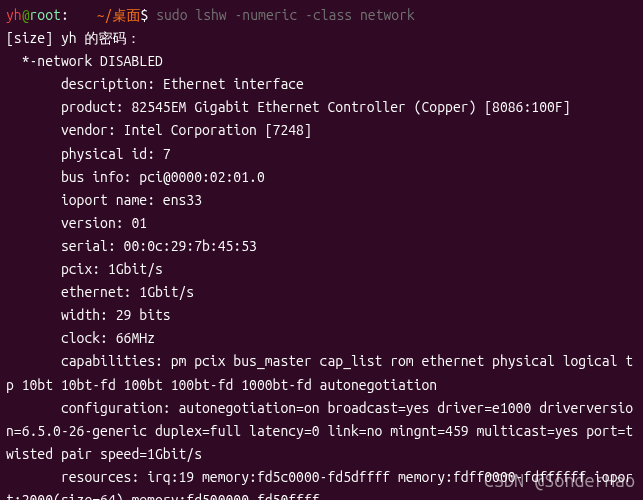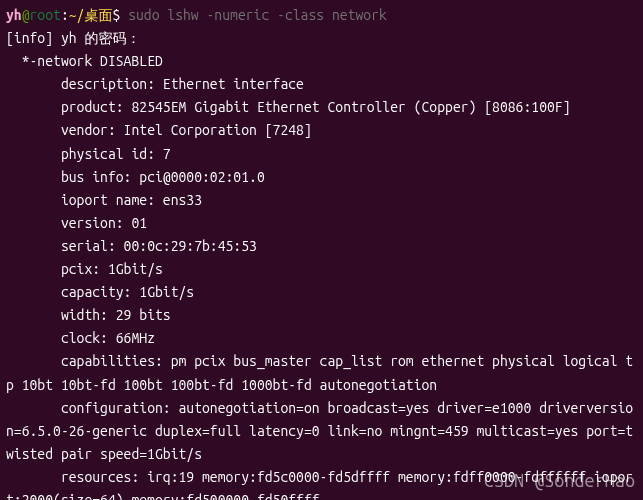--- a/index.html
+++ b/index.html
@@ -16,35 +16,35 @@
       width: 643px;
       height: 500px;
       overflow: hidden;
       padding: 4px 6px;
       position: relative;
     }
     .prompt-line {
       white-space: pre;
     }
     .user {
-      color: #f9a8d4;
-      font-weight: bold;
+      color: #ef4444;
     }
     .at {
       color: #4e9a06;
     }
     .host {
-      color: #15803d;
+      color: #86efac;
       text-align: right;
     }
     .colon {
       color: #ffffff;
     }
     .path {
-      color: #fde047;
+      color: #f97316;
+      margin-left: 28px;
     }
     .dollar {
       color: #ffffff;
     }
     .command {
       color: #737373;
     }
     .output-line {
       color: #ffffff;
       white-space: pre-wrap;
@@ -55,31 +55,31 @@
       bottom: 4px;
       right: 8px;
       color: rgba(255, 255, 255, 0.55);
       font-size: 18px;
     }
   </style>
 </head>
 <body>
 
 <div class="prompt-line"><span class="user">yh</span><span class="at">@</span><span class="host">root</span><span class="colon">:</span><span class="path">~/桌面</span><span class="dollar">$ </span><span class="command">sudo lshw -numeric -class network</span></div>
-<div class="output-line">[info] yh 的密码：</div>
+<div class="output-line">[size] yh 的密码：</div>
 <div class="output-line">  *-network DISABLED</div>
 <div class="output-line">       description: Ethernet interface</div>
 <div class="output-line">       product: 82545EM Gigabit Ethernet Controller (Copper) [8086:100F]</div>
 <div class="output-line">       vendor: Intel Corporation [7248]</div>
 <div class="output-line">       physical id: 7</div>
 <div class="output-line">       bus info: pci@0000:02:01.0</div>
 <div class="output-line">       ioport name: ens33</div>
 <div class="output-line">       version: 01</div>
 <div class="output-line">       serial: 00:0c:29:7b:45:53</div>
 <div class="output-line">       pcix: 1Gbit/s</div>
-<div class="output-line">       capacity: 1Gbit/s</div>
+<div class="output-line">       ethernet: 1Gbit/s</div>
 <div class="output-line">       width: 29 bits</div>
 <div class="output-line">       clock: 66MHz</div>
 <div class="output-line">       capabilities: pm pcix bus_master cap_list rom ethernet physical logical tp 10bt 10bt-fd 100bt 100bt-fd 1000bt-fd autonegotiation</div>
 <div class="output-line">       configuration: autonegotiation=on broadcast=yes driver=e1000 driverversion=6.5.0-26-generic duplex=full latency=0 link=no mingnt=459 multicast=yes port=twisted pair speed=1Gbit/s</div>
 <div class="output-line">       resources: irq:19 memory:fd5c0000-fd5dffff memory:fdff0000-fdffffff ioport:2000(size=64) memory:fd500000-fd50ffff</div>
 
 <div class="watermark">CSDN @SonderHao</div>
 
 </body></html>

